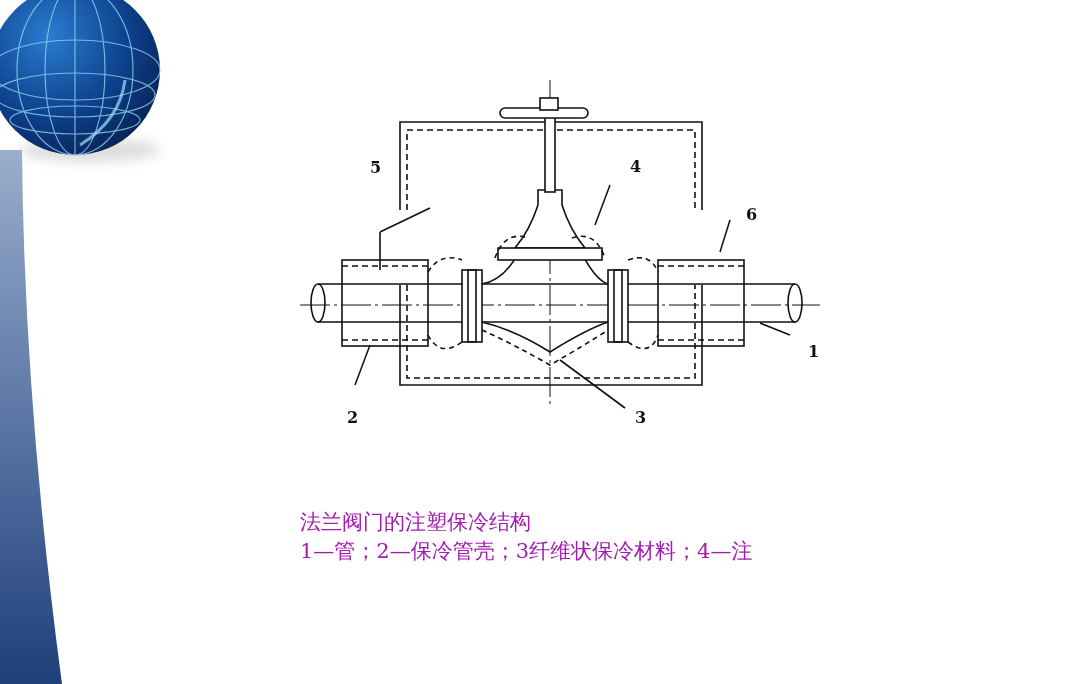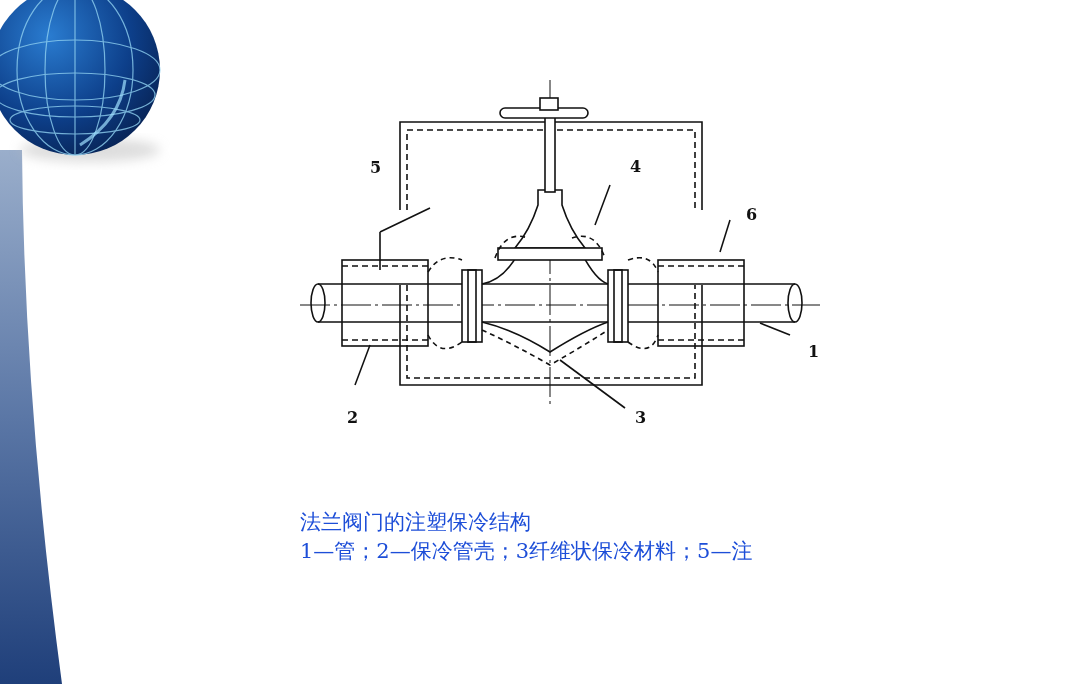--- a/index.html
+++ b/index.html
@@ -1,20 +1,20 @@
 <!DOCTYPE html>
 <html><head>
 <meta charset="utf-8">
 <style>
   html, body { margin:0; padding:0; }
   body { width:1065px; height:684px; position:relative; overflow:hidden; background:#ffffff; font-family:"DejaVu Serif", serif; }
   .sidebar { position:absolute; left:0; top:0; width:80px; height:684px; }
   .globe { position:absolute; left:0; top:0; width:170px; height:170px; }
   .diagram { position:absolute; left:290px; top:80px; width:540px; height:360px; }
-  .caption { position:absolute; left:300px; top:508px; width:600px; font-size:21px; line-height:29px; color:#1d4ed8; font-family:"DejaVu Serif", serif; }
+  .caption { position:absolute; left:300px; top:508px; width:600px; font-size:21px; line-height:29px; color:#a21caf; font-family:"DejaVu Serif", serif; }
   .caption div { white-space:nowrap; }
   .lbl { font-family:"DejaVu Serif", serif; font-weight:bold; font-size:16px; fill:#111; }
 </style>
 </head>
 <body>
 
 <svg class="sidebar" viewBox="0 0 80 684">
   <defs>
     <linearGradient id="sg" x1="0" y1="0" x2="0" y2="1">
       <stop offset="0" stop-color="#9aaecb"></stop>
@@ -100,14 +100,14 @@
   <text class="lbl" x="80" y="93">5</text>
   <text class="lbl" x="340" y="92">4</text>
   <text class="lbl" x="456" y="140">6</text>
   <text class="lbl" x="518" y="277">1</text>
   <text class="lbl" x="57" y="343">2</text>
   <text class="lbl" x="345" y="343">3</text>
 </svg>
 
 <div class="caption">
   <div>法兰阀门的注塑保冷结构</div>
-  <div>1—管；2—保冷管壳；3纤维状保冷材料；5—注</div>
+  <div>1—管；2—保冷管壳；3纤维状保冷材料；4—注</div>
 </div>
 
 </body></html>

